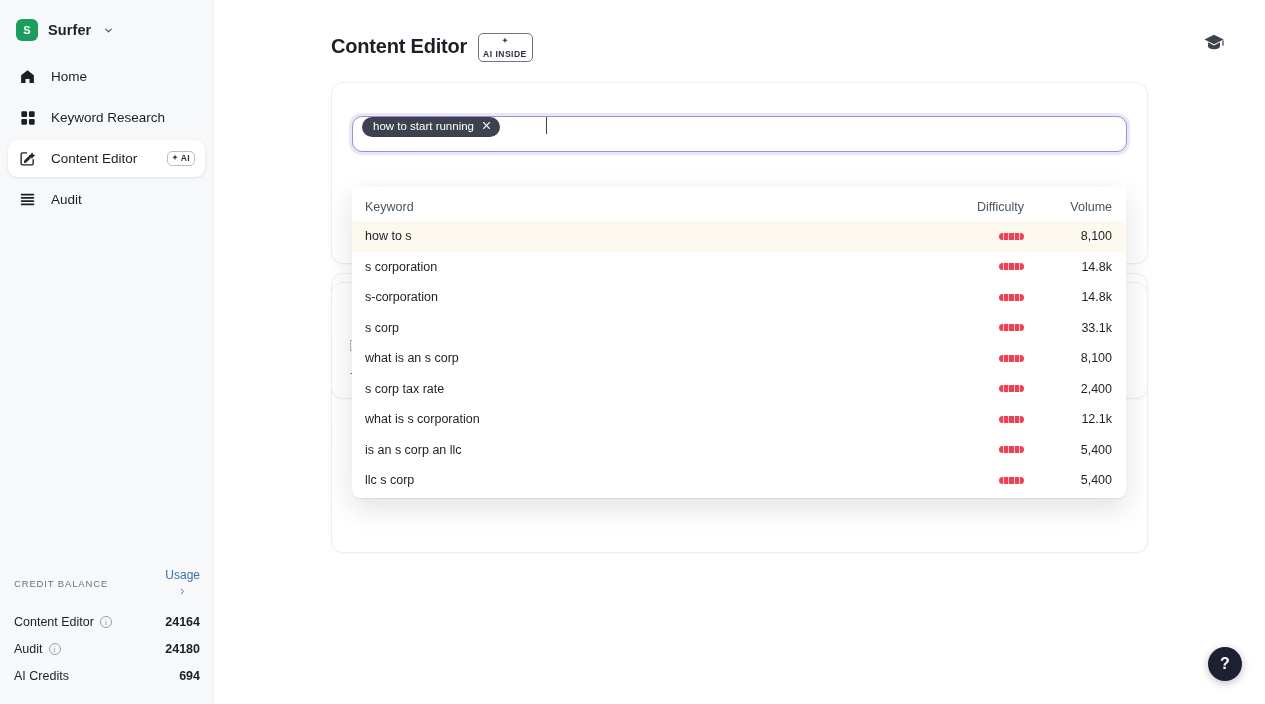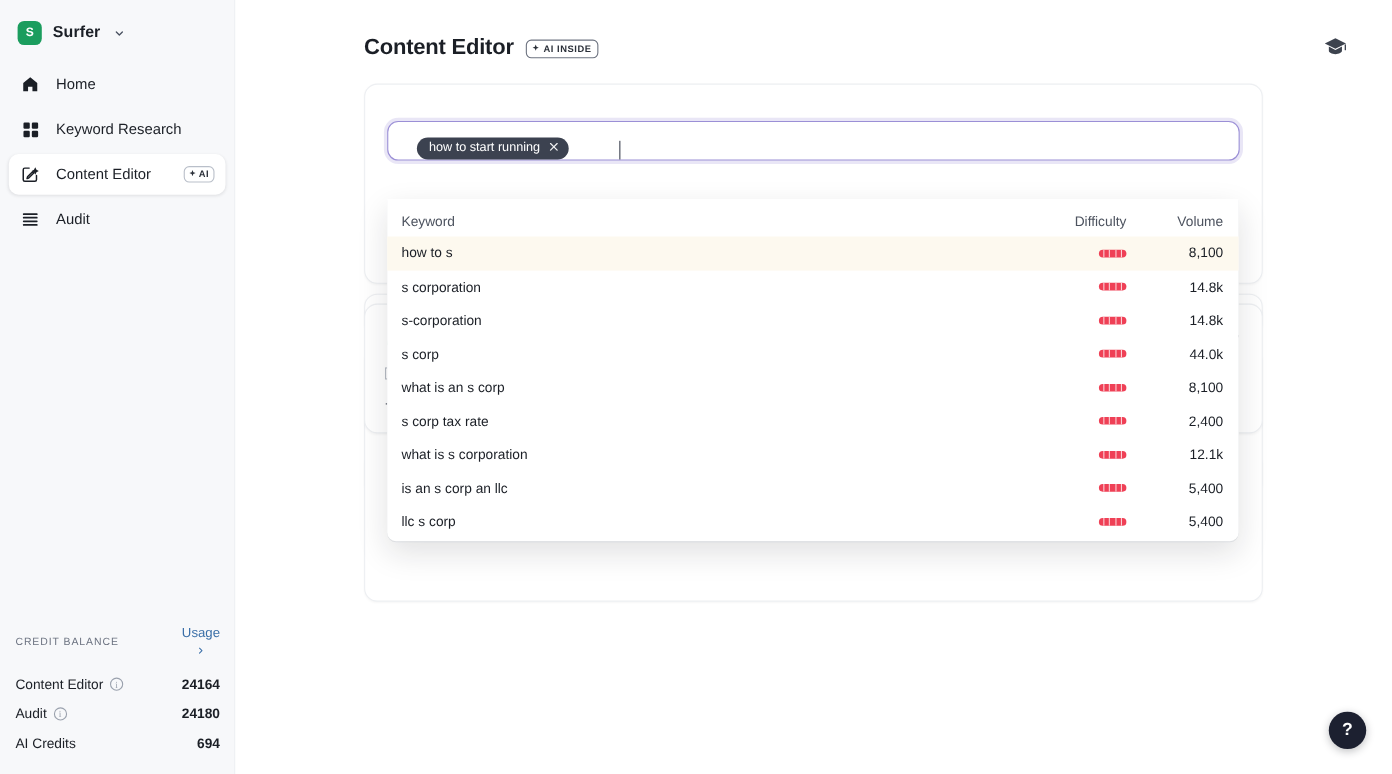--- a/index.html
+++ b/index.html
@@ -71,21 +71,21 @@
     display: flex; align-items: center;
     padding: 32px 0 0 0;
     margin: 0 40px 0 117px;
     position: relative;
   }
   .page-title { font-size: 20px; font-weight: 700; color: #1b1f26; letter-spacing: -.2px; }
   .title-badge {
     margin-left: 11px; border: 1px solid #6e7481; border-radius: 5px;
     font-size: 8.5px; font-weight: 700; letter-spacing: .5px; color: #2b3039;
     padding: 3px 5px 3px 4px; display: inline-flex; align-items: center; gap: 3px; line-height: 1;
-    position: relative; top: 1px;
+    position: relative; top: 1px; flex-direction: column;
   }
   .head-actions { position: absolute; right: 0; top: 32px; display:flex; align-items:center;}
   .cap-icon { width: 22px; height: 22px; color: #3d434e; cursor: pointer; }
 
   .content { margin: 21px 117px 0 117px; position: relative; }
 
   .card {
     background: #fff; border: 1px solid #edeff2; border-radius: 12px;
     box-shadow: 0 1px 2px rgba(20,24,33,.035);
   }
@@ -102,21 +102,21 @@
     font-size: 13px; font-weight: 600; color: #1b1f26; cursor: pointer;
     white-space: nowrap;
   }
   .tab.active { background: #ffffff; box-shadow: 0 1px 2px rgba(20,24,33,.10); }
   .tab-ico { width: 16px; height: 16px; display:flex; align-items:center; justify-content:center; color:#1b1f26;}
 
   .search-wrap {
     margin-top: 15px;
     border: 1px solid #9b8fd6; border-radius: 10px;
     background: #fff; height: 36px;
-    display: flex; align-items: flex-end; padding: 0 26px;
+    display: flex; align-items: flex-start; padding: 0 9px;
     box-shadow: 0 0 0 3px rgba(155,143,214,.22);
     position: relative; z-index: 6; gap: 32px;
   }
   .chip {
     display: inline-flex; align-items: center; gap: 8px;
     background: #3c4250; color: #fff; border-radius: 14px;
     font-size: 11.5px; padding: 4px 9px 4px 11px; line-height: 1;
   }
   .chip-x { font-size: 11px; cursor: pointer; opacity: .92; }
   .caret-bar { width: 1px; height: 17px; background: #3c4250; margin-left: 14px; }
@@ -394,21 +394,21 @@
                 <span class="dd-kw">s corp</span>
                 <span class="dd-diff">
                   <span class="diff-bar">
                     <span class="diff-seg"></span>
                     <span class="diff-seg"></span>
                     <span class="diff-seg"></span>
                     <span class="diff-seg"></span>
                     <span class="diff-seg"></span>
                   </span>
                 </span>
-                <span class="dd-vol">44.0k</span>
+                <span class="dd-vol">33.1k</span>
               </div>
               <div class="dd-row">
                 <span class="dd-kw">what is an s corp</span>
                 <span class="dd-diff">
                   <span class="diff-bar">
                     <span class="diff-seg"></span>
                     <span class="diff-seg"></span>
                     <span class="diff-seg"></span>
                     <span class="diff-seg"></span>
                     <span class="diff-seg"></span>

